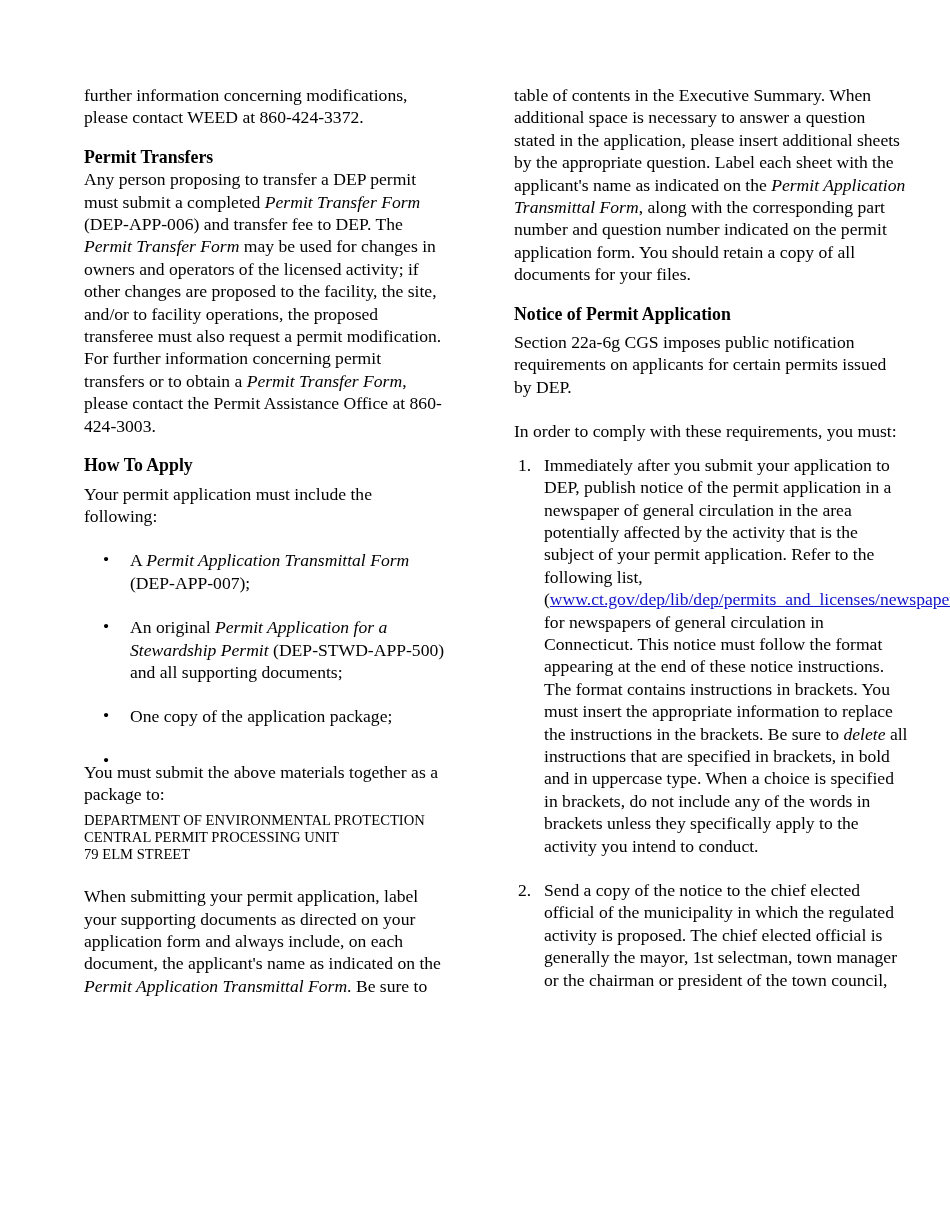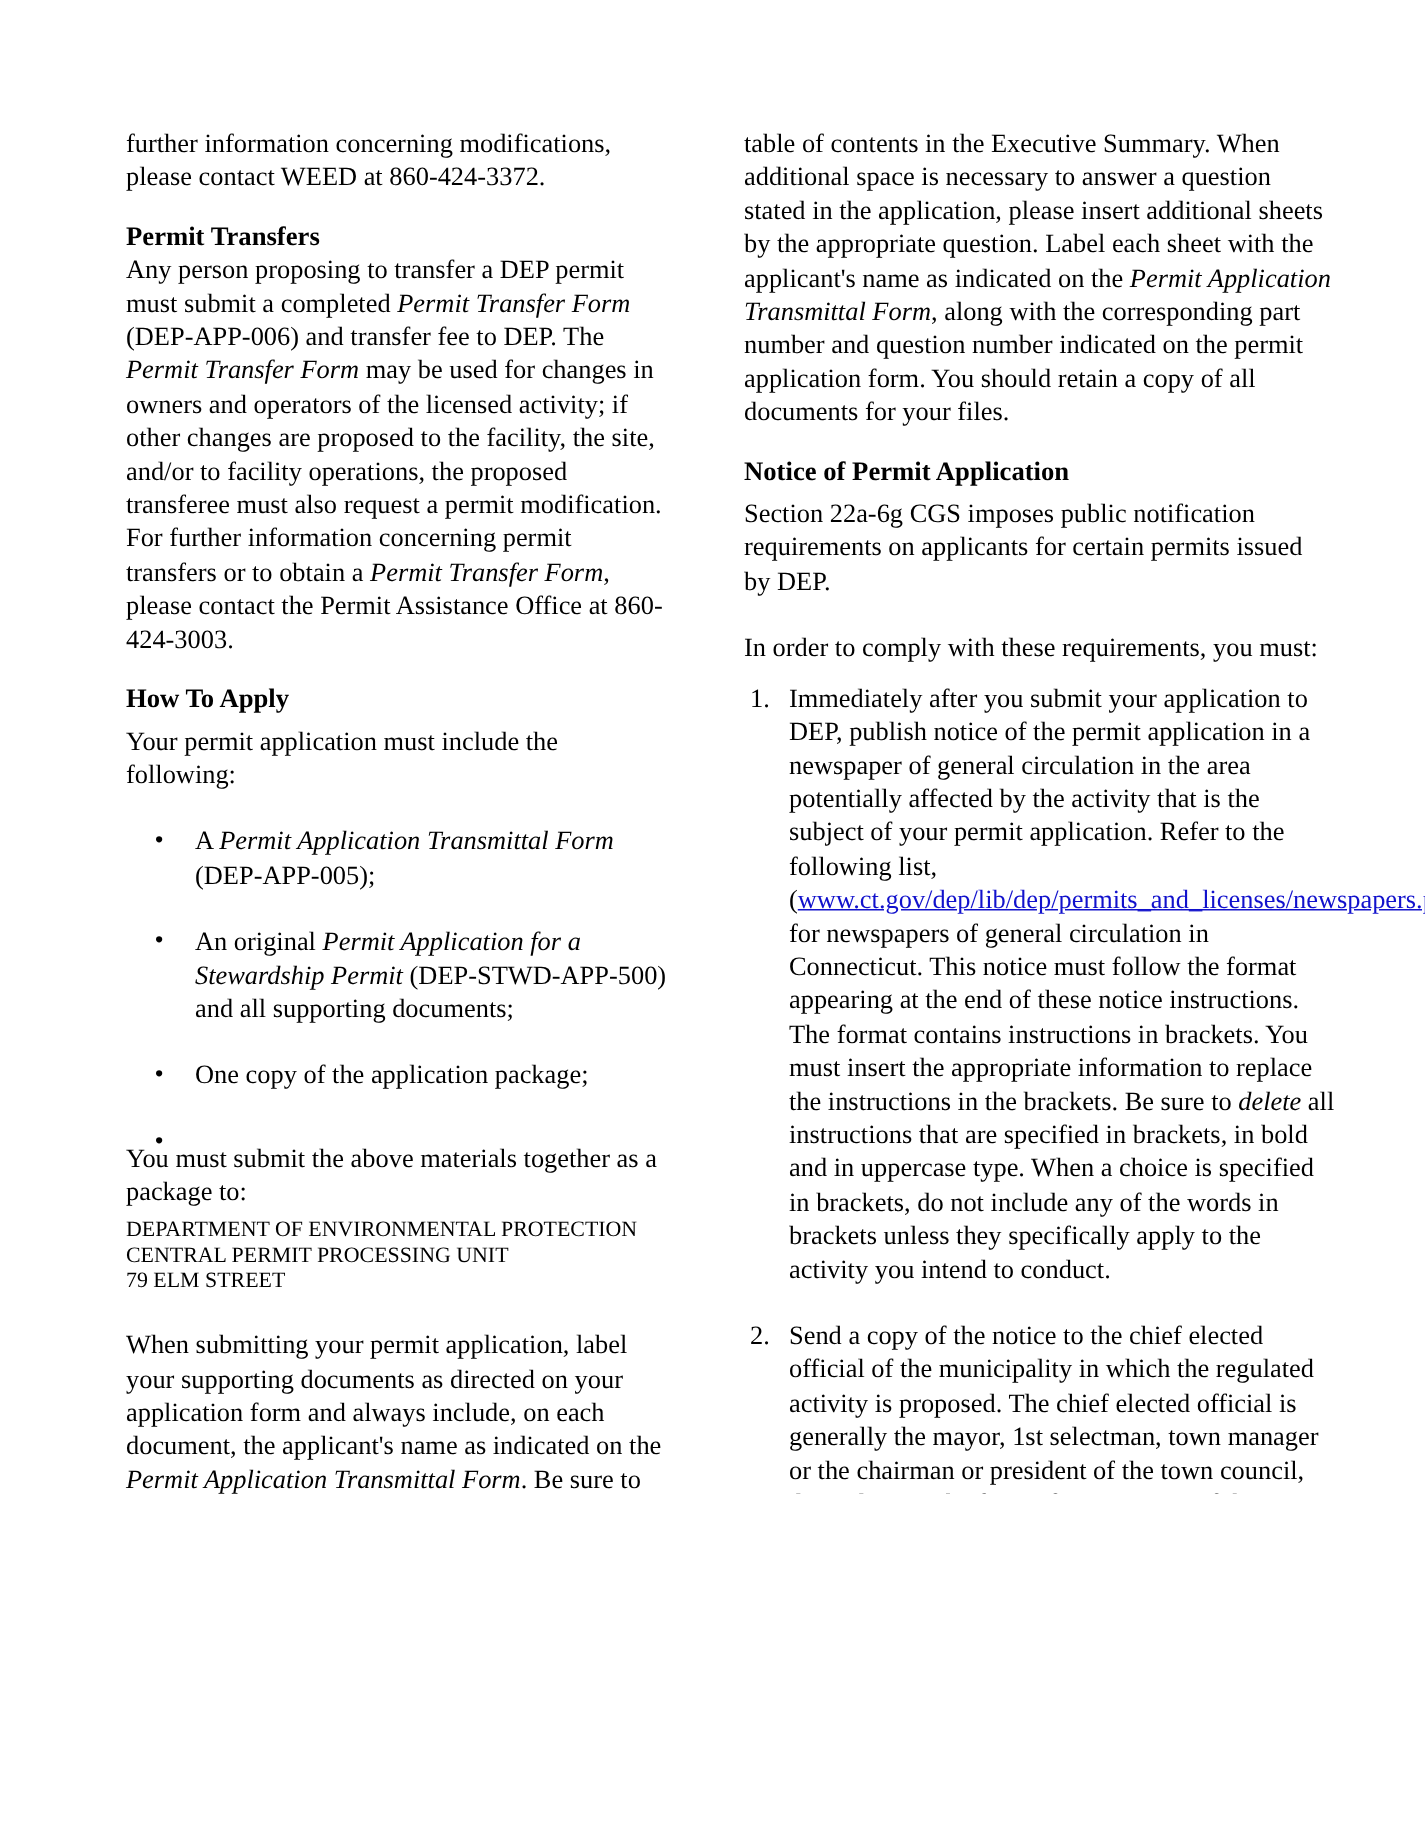--- a/index.html
+++ b/index.html
@@ -31,21 +31,21 @@
     width: 812px;
     height: 1080px;
   }
 
   .col {
     position: absolute;
     top: 0;
     width: 362px;
   }
   .col-left  { left: 0px; }
-  .col-right { left: 412px; width: 394px; }
+  .col-right { left: 430px; width: 394px; }
 
   p, h2, ul, ol, li, div.addr {
     margin: 0;
     padding: 0;
   }
 
   .body-text {
     font-size: 17.6px;
     line-height: 22.4px;
     text-align: left;
@@ -157,21 +157,21 @@
       <h2 class="section-heading">How To Apply</h2>
 
       <div class="sp-tiny"></div>
 
       <p class="body-text">Your permit application must include the following:</p>
 
       <div class="sp-para"></div>
 
       <ul class="bullets">
         <li>
-          <span class="bullet-mark">•</span><span>A </span><span class="it">Permit Application Transmittal Form</span><span> (DEP-APP-005);</span>
+          <span class="bullet-mark">•</span><span>A </span><span class="it">Permit Application Transmittal Form</span><span> (DEP-APP-007);</span>
         </li>
         <li>
           <span class="bullet-mark">•</span><span>An original </span><span class="it">Permit Application for  a Stewardship Permit</span><span> (DEP-STWD-APP-500) and all supporting documents;</span>
         </li>
         <li>
           <span class="bullet-mark">•</span><span>One copy of the application package;</span>
         </li>
         <li>
           <span class="bullet-mark">•</span>
         </li>

